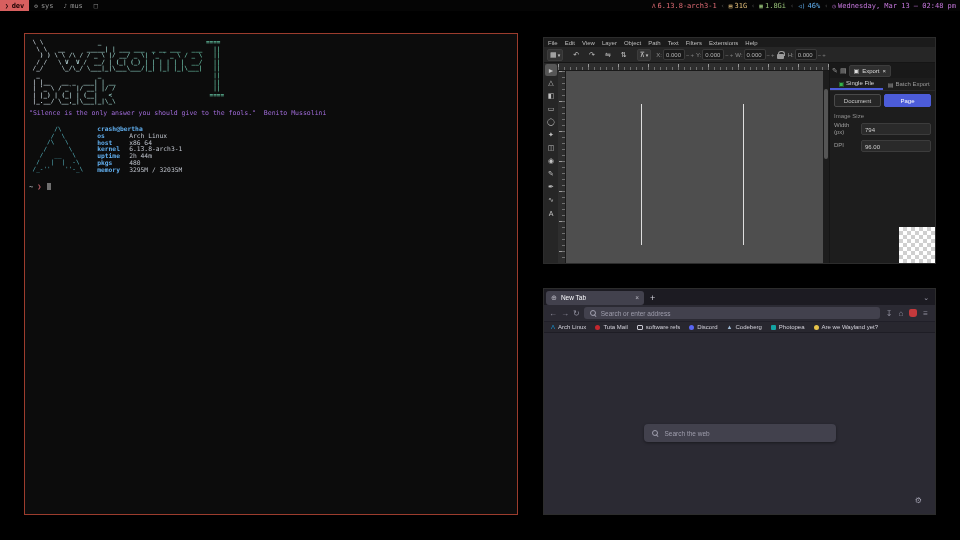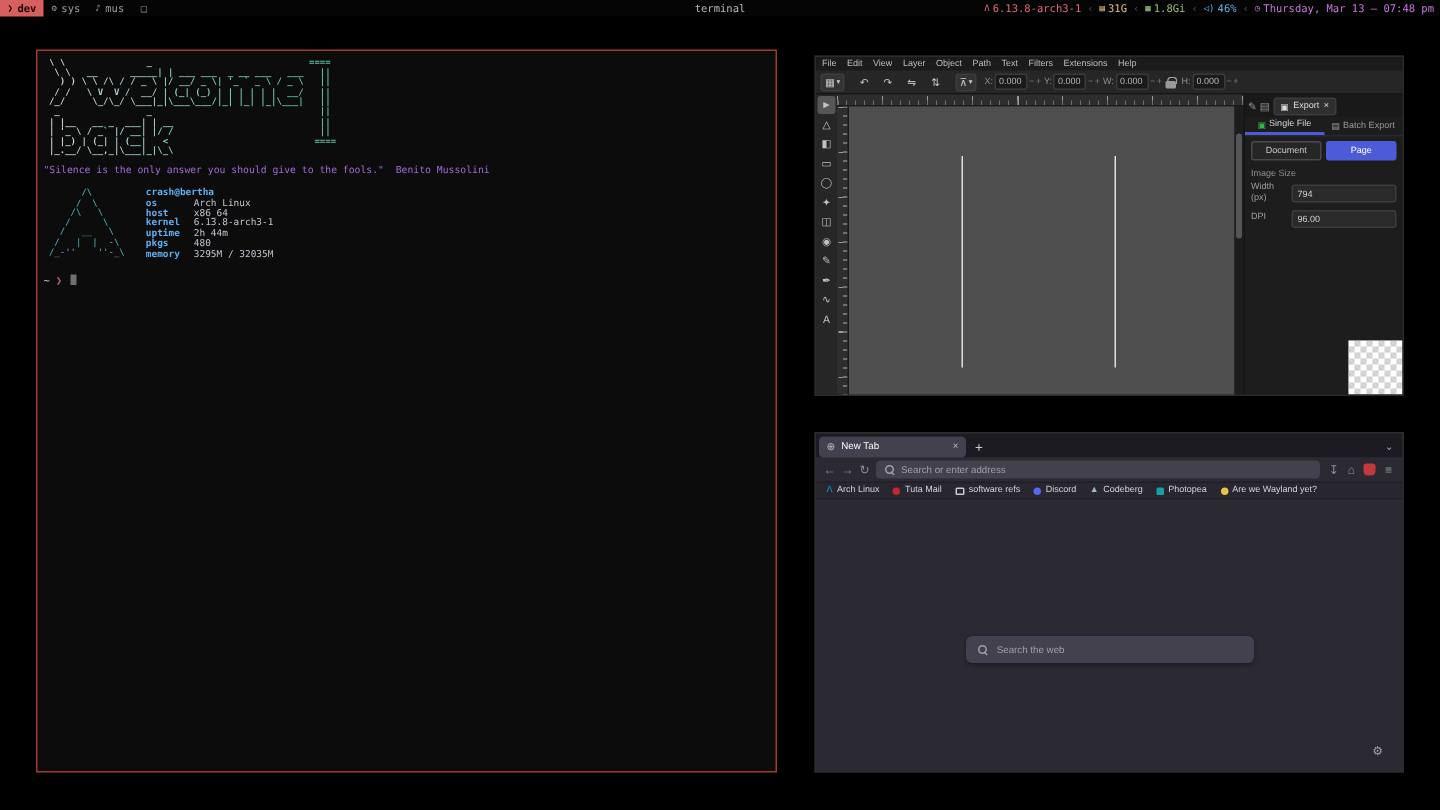--- a/index.html
+++ b/index.html
@@ -159,21 +159,20 @@
         <span class="tag">
           <span class="ticon">⚙</span>
           <span>sys</span>
         </span>
         <span class="tag">
           <span class="ticon">♪</span>
           <span>mus</span>
         </span>
       </div>
     <div class="layoutbox">□</div>
-    <div class="bar-title">terminal</div>
     <div class="modules">
         <span class="module" style="color: rgb(224, 108, 117);">
           <span class="mi">Λ</span>
           <span>6.13.8-arch3-1</span>
         </span>
         <span class="msep">‹</span>
         <span class="module" style="color: rgb(229, 192, 123);">
           <span class="mi">▤</span>
           <span>31G</span>
         </span>
@@ -183,21 +182,21 @@
           <span>1.8Gi</span>
         </span>
         <span class="msep">‹</span>
         <span class="module" style="color: rgb(97, 175, 239);">
           <span class="mi">◁)</span>
           <span>46%</span>
         </span>
         <span class="msep">‹</span>
         <span class="module" style="color: rgb(198, 120, 221);">
           <span class="mi">◷</span>
-          <span>Thursday, Mar 13 — 07:48 pm</span>
+          <span>Wednesday, Mar 13 — 02:48 pm</span>
         </span>
       </div>
   </div>
 
   <div class="terminal">
     <pre class="ascii-art" style="background-image: linear-gradient(90deg, rgb(216, 222, 233), rgb(127, 209, 192), rgb(79, 191, 142), rgb(157, 124, 216), rgb(198, 120, 221));"> \ \               _                             ====
   \ \   __      _____| | ___ ___  _ __ ___   ___   ||
    ) ) \ \ /\ / / _ \ |/ __/ _ \| '_ ` _ \ / _ \   ||
   / /   \ V  V /  __/ | (_| (_) | | | | | |  __/   ||
  /_/     \_/\_/ \___|_|\___\___/|_| |_| |_|\___|   ||

